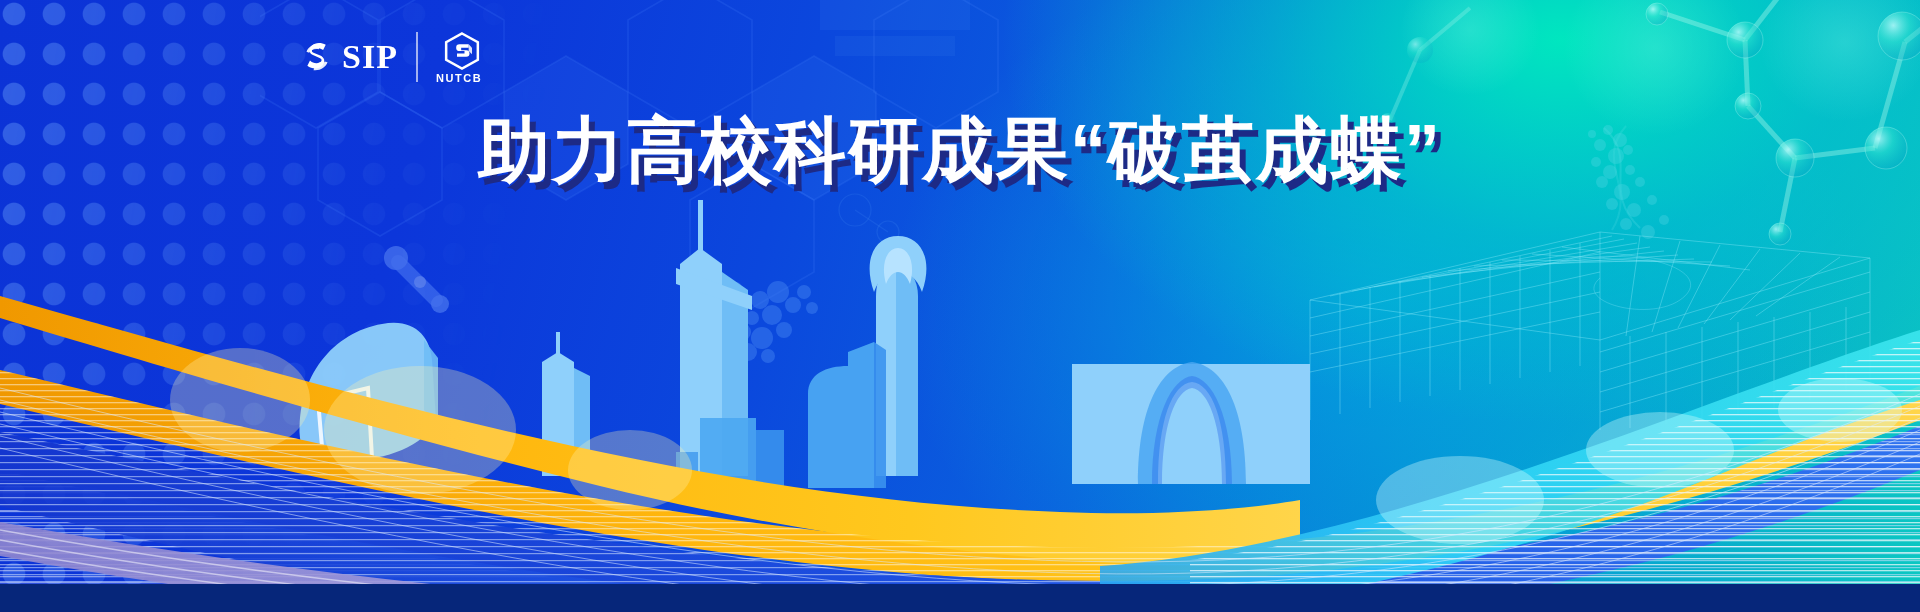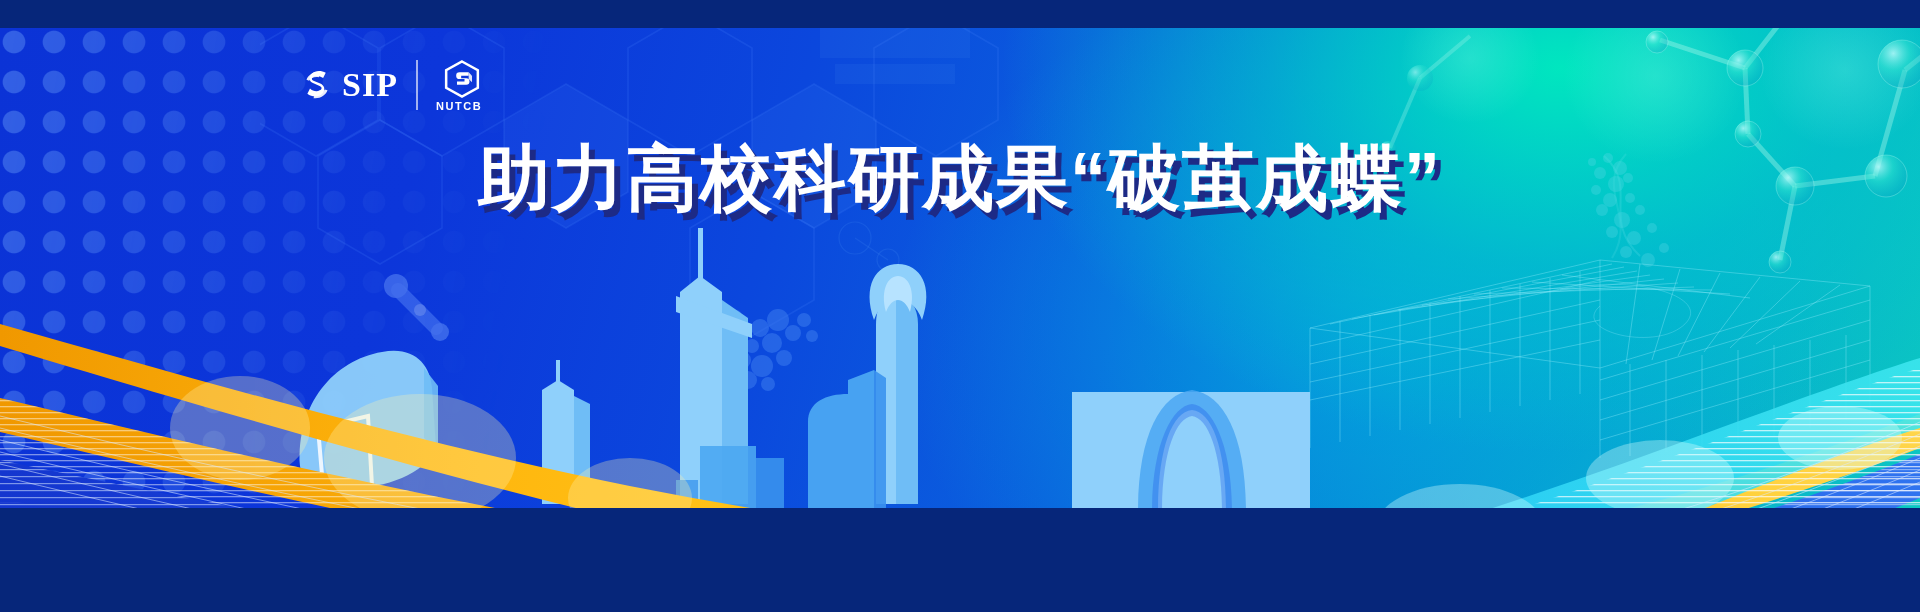--- a/index.html
+++ b/index.html
@@ -1,27 +1,26 @@
 <!DOCTYPE html>
 <html><head>
 <meta charset="utf-8">
 <style>
   html,body{margin:0;padding:0;background:#06267a;}
   *{box-sizing:border-box;}
 
   #banner{
     position:relative;
-    width:1920px;height:480px;
+    width:1920px;height:584px;
     overflow:hidden;
     font-family:"Liberation Sans","DejaVu Sans",sans-serif;
     background:
       radial-gradient(ellipse 900px 620px at 1560px 40px, rgba(0,235,190,.95) 0%, rgba(0,205,200,.55) 32%, rgba(0,150,220,0) 62%),
       radial-gradient(ellipse 700px 520px at 1380px 300px, rgba(0,190,225,.55) 0%, rgba(0,160,225,0) 70%),
       linear-gradient(105deg,#0b33d6 0%,#0c36da 22%,#0b47dd 40%,#0a62de 58%,#0782d8 72%,#06a6cf 86%,#0bc8c2 100%);
-    margin-top: 28px;
   }
 
   
   #dots{
     position:absolute;left:-6px;top:-6px;width:760px;height:624px;
     background-image:radial-gradient(circle, rgba(120,175,255,.40) 38%, rgba(120,175,255,0) 42%);
     background-size:40px 40px;
     -webkit-mask-image:linear-gradient(100deg, rgba(0,0,0,.95) 0%, rgba(0,0,0,.55) 26%, rgba(0,0,0,.15) 48%, rgba(0,0,0,0) 66%);
             mask-image:linear-gradient(100deg, rgba(0,0,0,.95) 0%, rgba(0,0,0,.55) 26%, rgba(0,0,0,.15) 48%, rgba(0,0,0,0) 66%);
     pointer-events:none;

